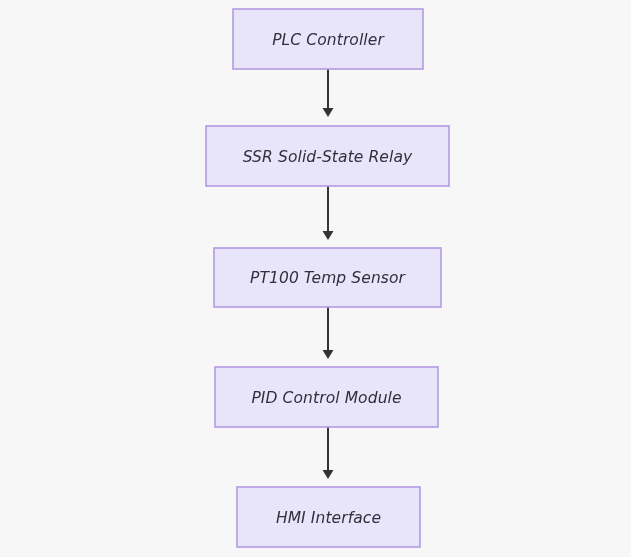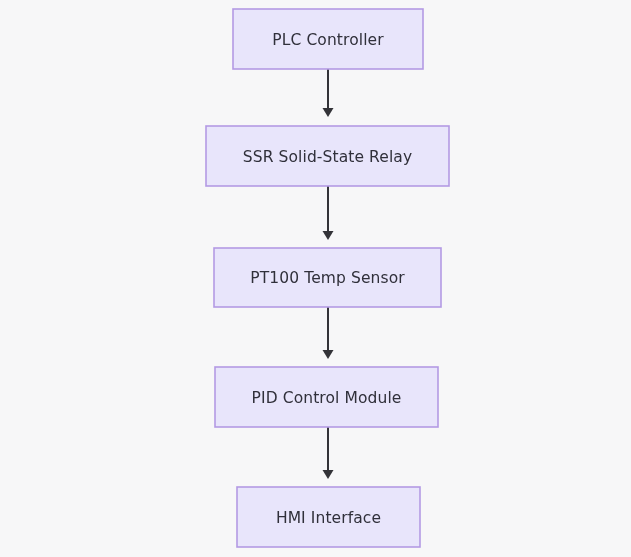--- a/index.html
+++ b/index.html
@@ -10,20 +10,21 @@
     width: 631px;
     height: 557px;
     background: #f7f7f8;
     font-family: "DejaVu Sans", "Liberation Sans", sans-serif;
     overflow: hidden;
   }
   #diagram-root {
     position: relative;
     width: 631px;
     height: 557px;
+    font-style: italic;
   }
   svg#flowchart-svg {
     position: absolute;
     left: 0;
     top: 0;
     width: 631px;
     height: 557px;
     display: block;
   }
   .node-rect {

